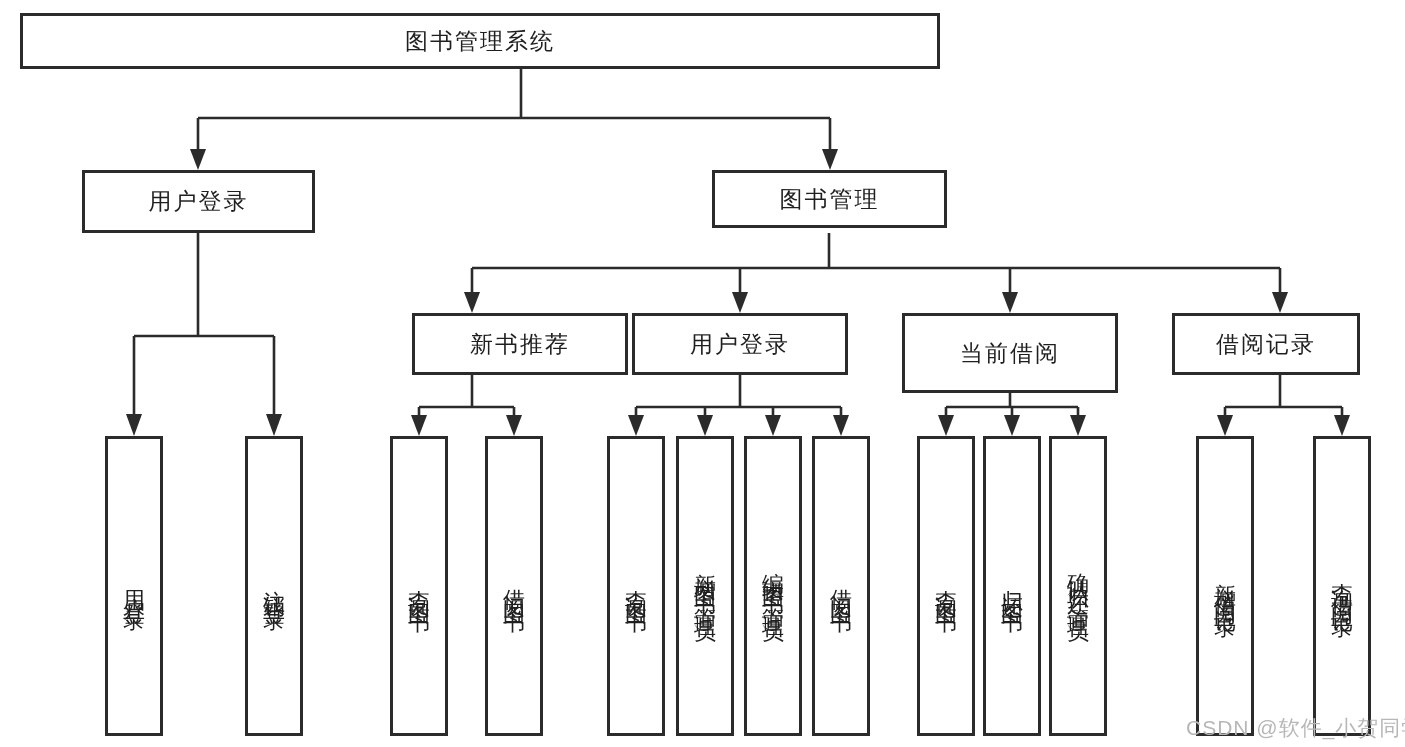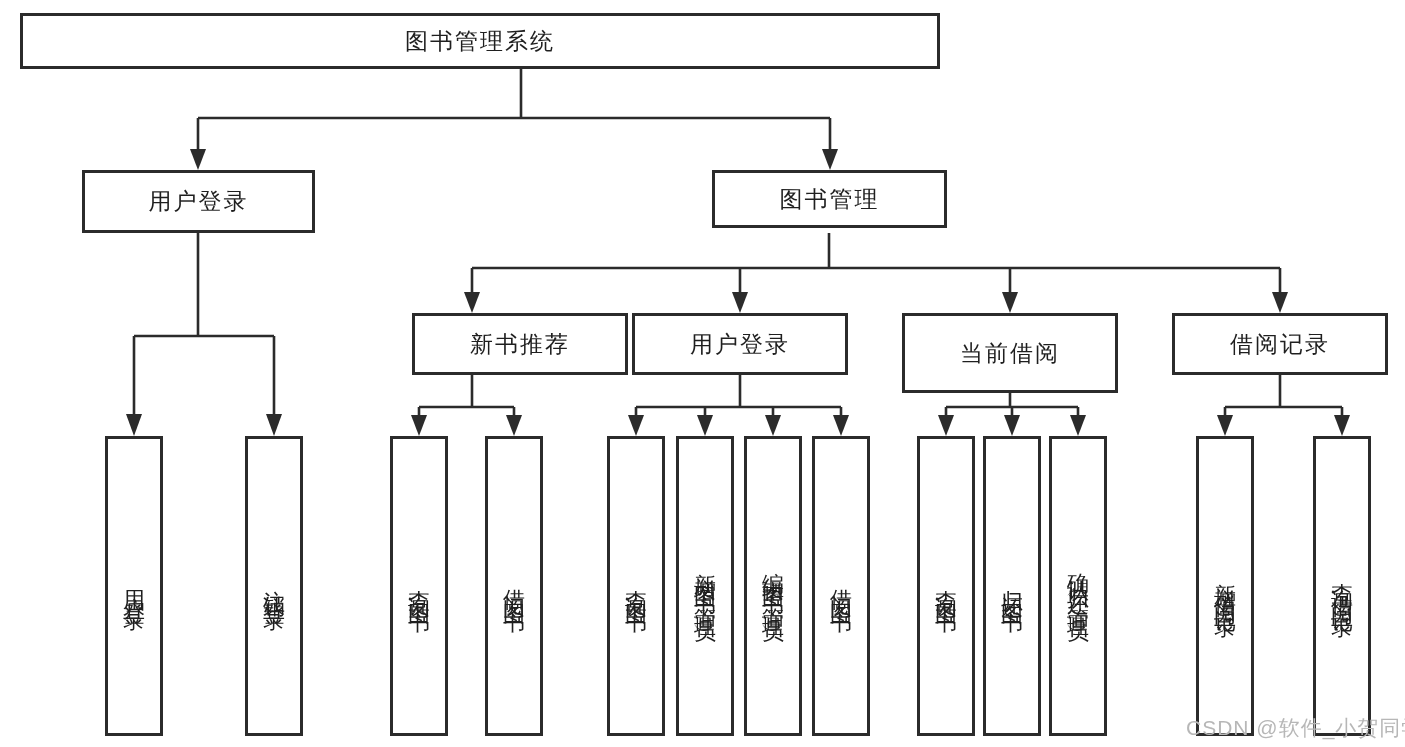--- a/index.html
+++ b/index.html
@@ -124,21 +124,21 @@
   </svg>
 
   <div class="box h-label" style="left:20px; top:13px; width:920px; height:56px;">图书管理系统</div>
 
   <div class="box h-label" style="left:82px; top:170px; width:233px; height:63px;">用户登录</div>
   <div class="box h-label" style="left:712px; top:170px; width:235px; height:58px;">图书管理</div>
 
   <div class="box h-label" style="left:364px; top:313px; width:216px; height:62px;margin-left:48px;">新书推荐</div>
   <div class="box h-label" style="left:632px; top:313px; width:216px; height:62px;">用户登录</div>
   <div class="box h-label" style="left:902px; top:313px; width:216px; height:80px;">当前借阅</div>
-  <div class="box h-label" style="left:1172px; top:313px; width:216px; height:62px;">借阅记录</div>
+  <div class="box h-label" style="left:1172px; top:313px; width:188px; height:62px;">借阅记录</div>
 
   <div class="box leaf" style="left:105px; top:436px; width:58px; height:300px;">
     <span class="vtext">用户登录</span>
   </div>
   <div class="box leaf" style="left:245px; top:436px; width:58px; height:300px;">
     <span class="vtext">注销登录</span>
   </div>
 
   <div class="box leaf" style="left:390px; top:436px; width:58px; height:300px;">
     <span class="vtext">查询图书</span>

